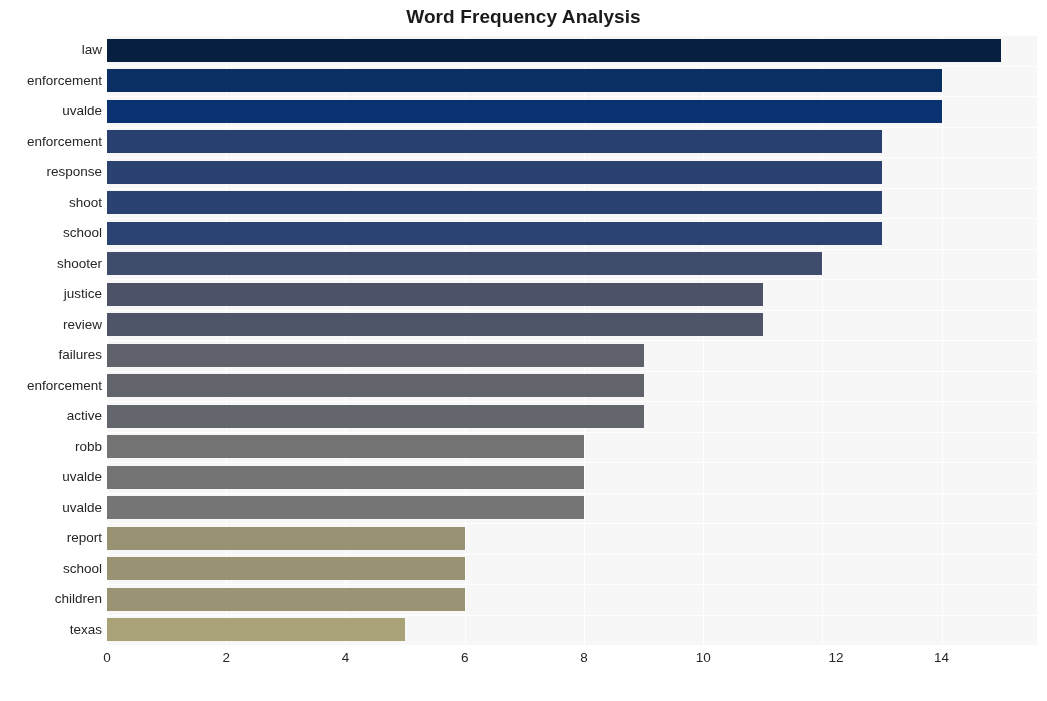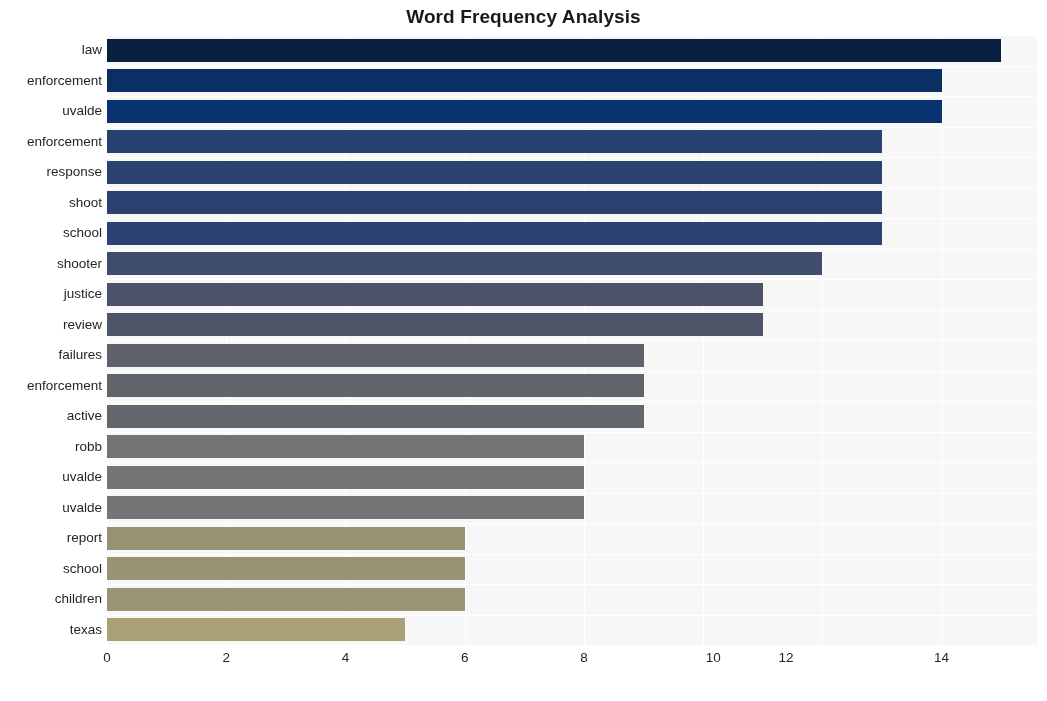--- a/index.html
+++ b/index.html
@@ -232,19 +232,19 @@
       <div class="y-label" style="top: 557.25px;">children</div>
       <div class="y-label" style="top: 587.75px;">texas</div>
     </div>
 
   <div id="x-labels">
       <div class="x-label" style="left: 0px;">0</div>
       <div class="x-label" style="left: 119.231px;">2</div>
       <div class="x-label" style="left: 238.462px;">4</div>
       <div class="x-label" style="left: 357.692px;">6</div>
       <div class="x-label" style="left: 476.923px;">8</div>
-      <div class="x-label" style="left: 596.154px; margin-left: 10px;">10</div>
-      <div class="x-label" style="left: 679px;">12</div>
+      <div class="x-label" style="left: 596.154px;">10</div>
+      <div class="x-label" style="left: 729px;">12</div>
       <div class="x-label" style="left: 834.615px;">14</div>
     </div>
 
 
 </div>
 
 </body></html>

